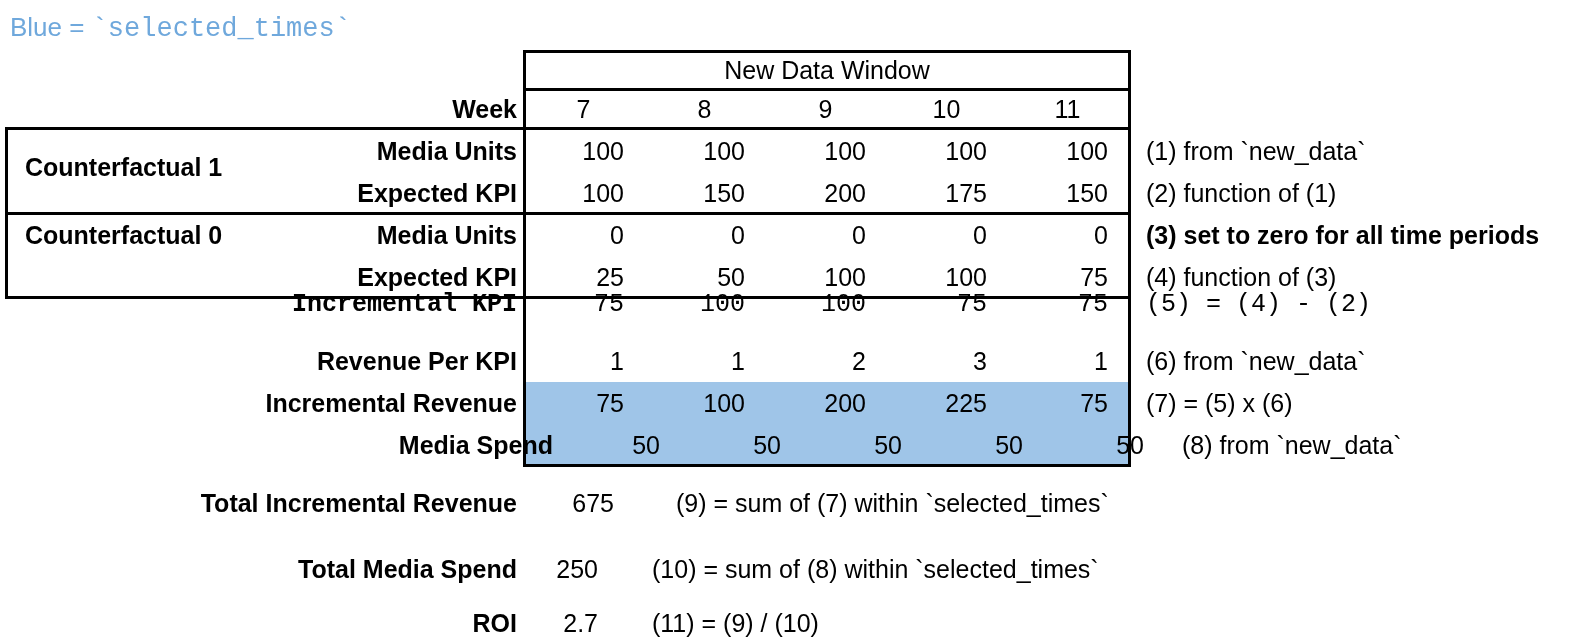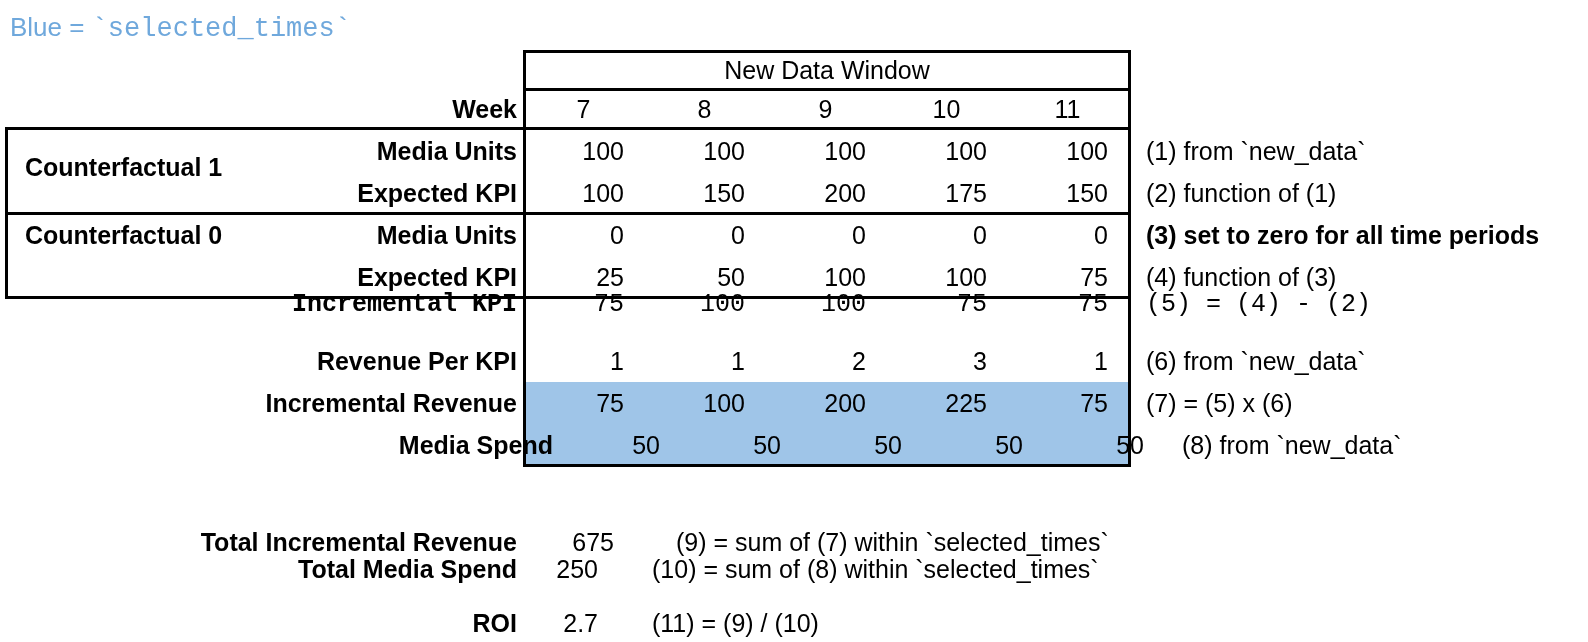--- a/index.html
+++ b/index.html
@@ -149,21 +149,21 @@
     <div class="c-label">Media Spend</div>
       <div class="c-gap"></div>
     <div class="c-val">50</div>
     <div class="c-val">50</div>
     <div class="c-val">50</div>
     <div class="c-val">50</div>
     <div class="c-val">50</div>
     <div class="c-ann">(8) from `new_data`</div>
   </div>
 
-  <div class="trow" style="top:521px;gap:8px;">
+  <div class="trow" style="top:482px;gap:8px;">
     <div class="c-label">Total Incremental Revenue</div>
       <div class="c-gap"></div>
     <div class="t-val">675</div>
     <div class="t-ann">(9) = sum of (7) within `selected_times`</div>
   </div>
 
   <div class="trow" style="top:548px;">
     <div class="c-label">Total Media Spend</div>
       <div class="c-gap"></div>
     <div class="t-val">250</div>

